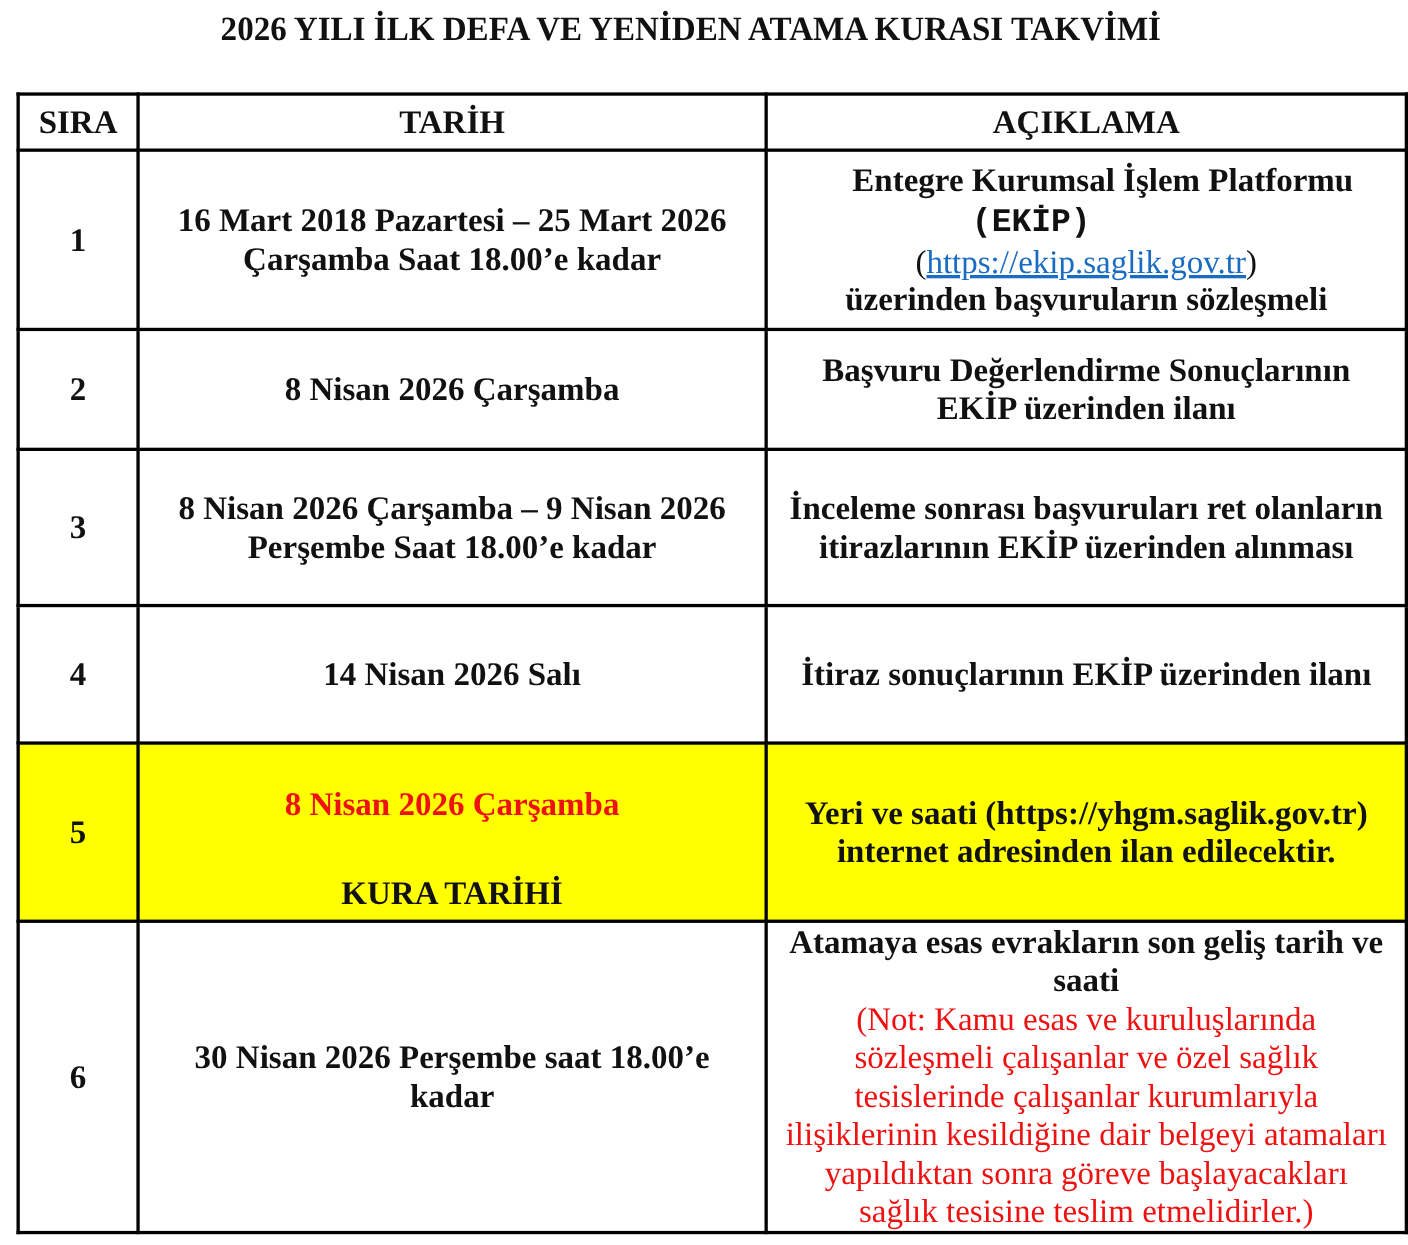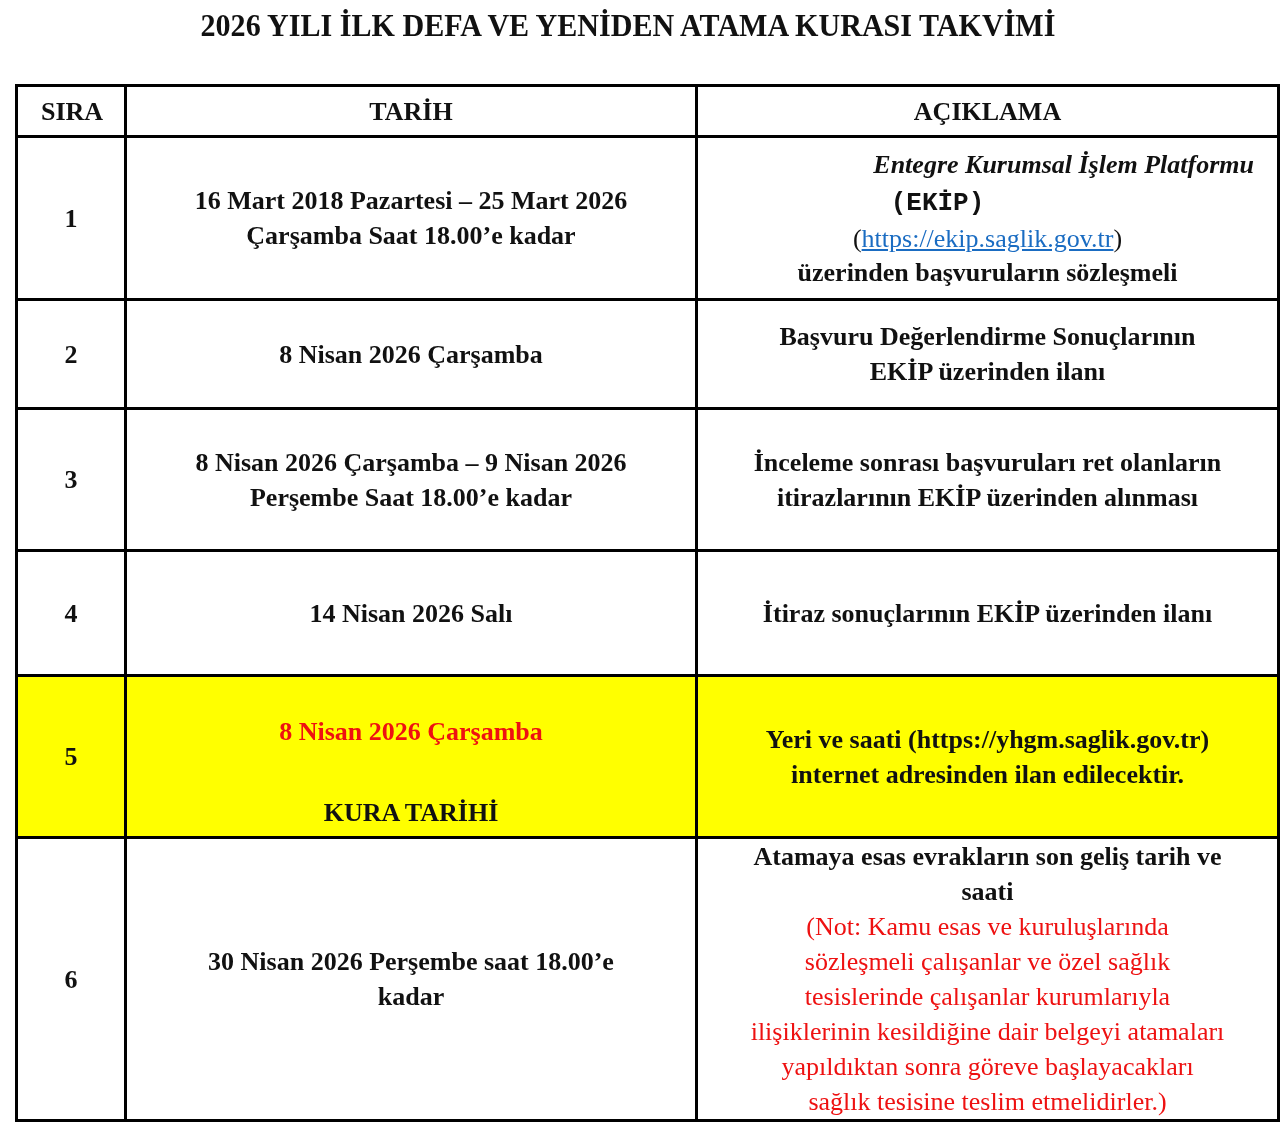--- a/index.html
+++ b/index.html
@@ -3,21 +3,21 @@
 <meta charset="utf-8">
 <style>
   html, body { margin: 0; padding: 0; background: #ffffff; }
   body { width: 1280px; height: 1132px; position: relative; overflow: hidden;
          font-family: "Liberation Serif", "DejaVu Serif", serif; color: #111; }
   .title { position: absolute; top: 8px; left: 0; width: 1256px; text-align: center;
            font-size: 31px; font-weight: bold; letter-spacing: 0px; transform: scaleX(0.97); }
   table.schedule { position: absolute; top: 84px; left: 15px; width: 1262px;
            border-collapse: collapse; table-layout: fixed; border: 3px solid #000; }
   table.schedule td, table.schedule th { border: 3px solid #000; text-align: center;
-           vertical-align: middle; font-weight: bold; font-size: 26px; line-height: 35px; padding: 0 23px; }
+           vertical-align: middle; font-weight: bold; font-size: 30px; line-height: 35px; padding: 0 2px; }
   th { font-size: 26px; }
   col.c1 { width: 109px; } col.c2 { width: 571px; } col.c3 { width: 582px; }
   tr.h { height: 51px; }
   tr.r1 { height: 163px; } tr.r2 { height: 109px; } tr.r3 { height: 142px; }
   tr.r4 { height: 125px; } tr.r5 { height: 162px; } tr.r6 { height: 282px; }
   tr.hl td { background: #ffff00; }
   .red { color: #ee1111; }
   .link { color: #1a6cc2; text-decoration: underline; font-weight: normal; text-align: right; }
   .normal { font-weight: normal; }
   .note { color: #ee1111; font-weight: normal; }
@@ -41,21 +41,21 @@
     <th>AÇIKLAMA</th>
   </tr>
 
   <tr class="r1">
     <td>1</td>
     <td>
       <div>16 Mart 2018 Pazartesi – 25 Mart 2026</div>
       <div>Çarşamba Saat 18.00’e kadar</div>
     </td>
     <td style="line-height:38px;">
-      <div style="text-align:right;padding-left:30px;font-style:italic;">Entegre Kurumsal İşlem Platformu</div>
+      <div style="text-align:center;padding-left:30px;">Entegre Kurumsal İşlem Platformu</div>
       <div style="margin-left:-100px;font-family:Liberation Mono, monospace;">(EKİP)</div>
       <div style="line-height:34px;">
         <span class="normal">(</span><a class="link">https://ekip.saglik.gov.tr</a><span class="normal">)</span>
       </div>
       <div style="line-height:34px;">üzerinden başvuruların sözleşmeli</div>
     </td>
   </tr>
 
   <tr class="r2">
     <td>2</td>

